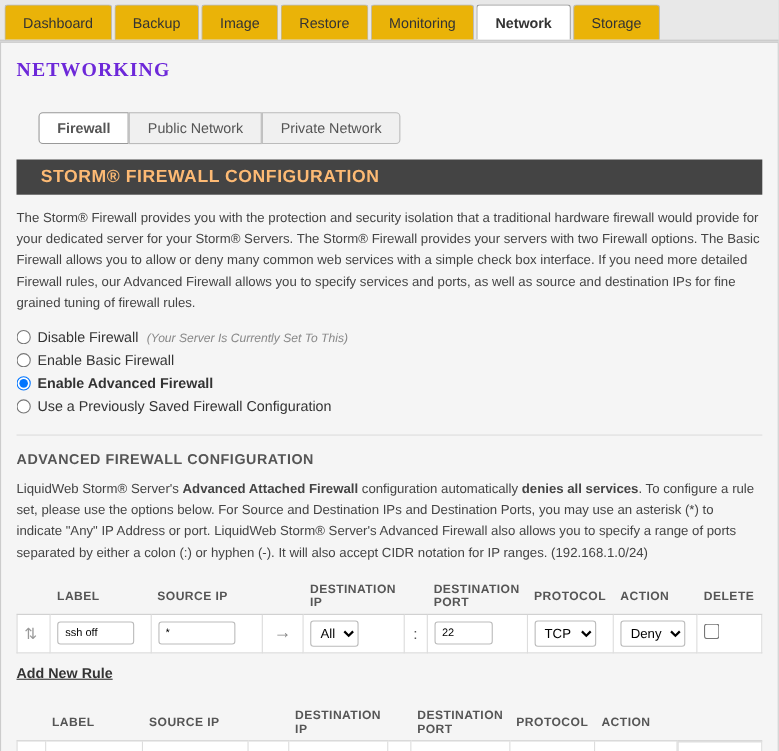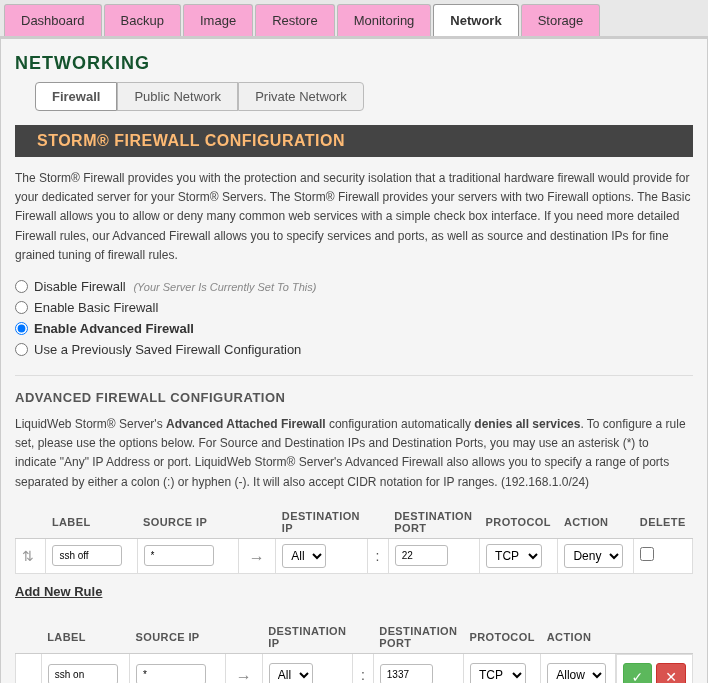--- a/index.html
+++ b/index.html
@@ -1,26 +1,26 @@
 <!DOCTYPE html>
 <html><head>
   <meta charset="utf-8">
   <style>
     * { box-sizing: border-box; margin: 0; padding: 0; }
     body { font-family: Arial, sans-serif; font-size: 13px; background: #d0d0d0; color: #333; width: 708px; }
 
     
     .top-tabs { display: flex; background: #e8e8e8; border-bottom: 2px solid #ccc; padding-top: 4px; padding-left: 4px; gap: 2px; }
-    .top-tab { padding: 8px 16px; background: #f9a8d4; border: 1px solid #bbb; border-bottom: none; cursor: pointer; font-size: 13px; color: #333; border-radius: 3px 3px 0 0; }
+    .top-tab { padding: 8px 16px; background: #eab308; border: 1px solid #bbb; border-bottom: none; cursor: pointer; font-size: 13px; color: #333; border-radius: 3px 3px 0 0; }
     .top-tab.active { background: #fff; border-color: #999; font-weight: bold; color: #333; }
 
     
     .main { background: #f5f5f5; border: 1px solid #ccc; padding: 14px; min-height: 600px; }
 
-    .page-title { font-size: 18px; font-weight: bold; color: #14532d; text-transform: uppercase; margin-bottom: 8px; letter-spacing: 1px; }
+    .page-title { font-size: 18px; font-weight: bold; color: #6d28d9; text-transform: uppercase; margin-bottom: 28px; letter-spacing: 1px; font-family: Liberation Serif, serif; }
 
     
     .sub-tabs { display: flex; gap: 0; margin-bottom: 14px; margin-left: 20px; }
     .sub-tab { padding: 6px 16px; background: #f0f0f0; border: 1px solid #bbb; cursor: pointer; font-size: 13px; color: #555; }
     .sub-tab:first-child { border-radius: 4px 0 0 4px; }
     .sub-tab:last-child { border-radius: 0 4px 4px 0; }
     .sub-tab.active { background: #fff; border-color: #999; font-weight: bold; }
 
     
     .section-header { background: #444; color: #fdba74; font-size: 16px; font-weight: bold; padding: 7px 22px; margin-bottom: 12px; letter-spacing: 0.5px; }

